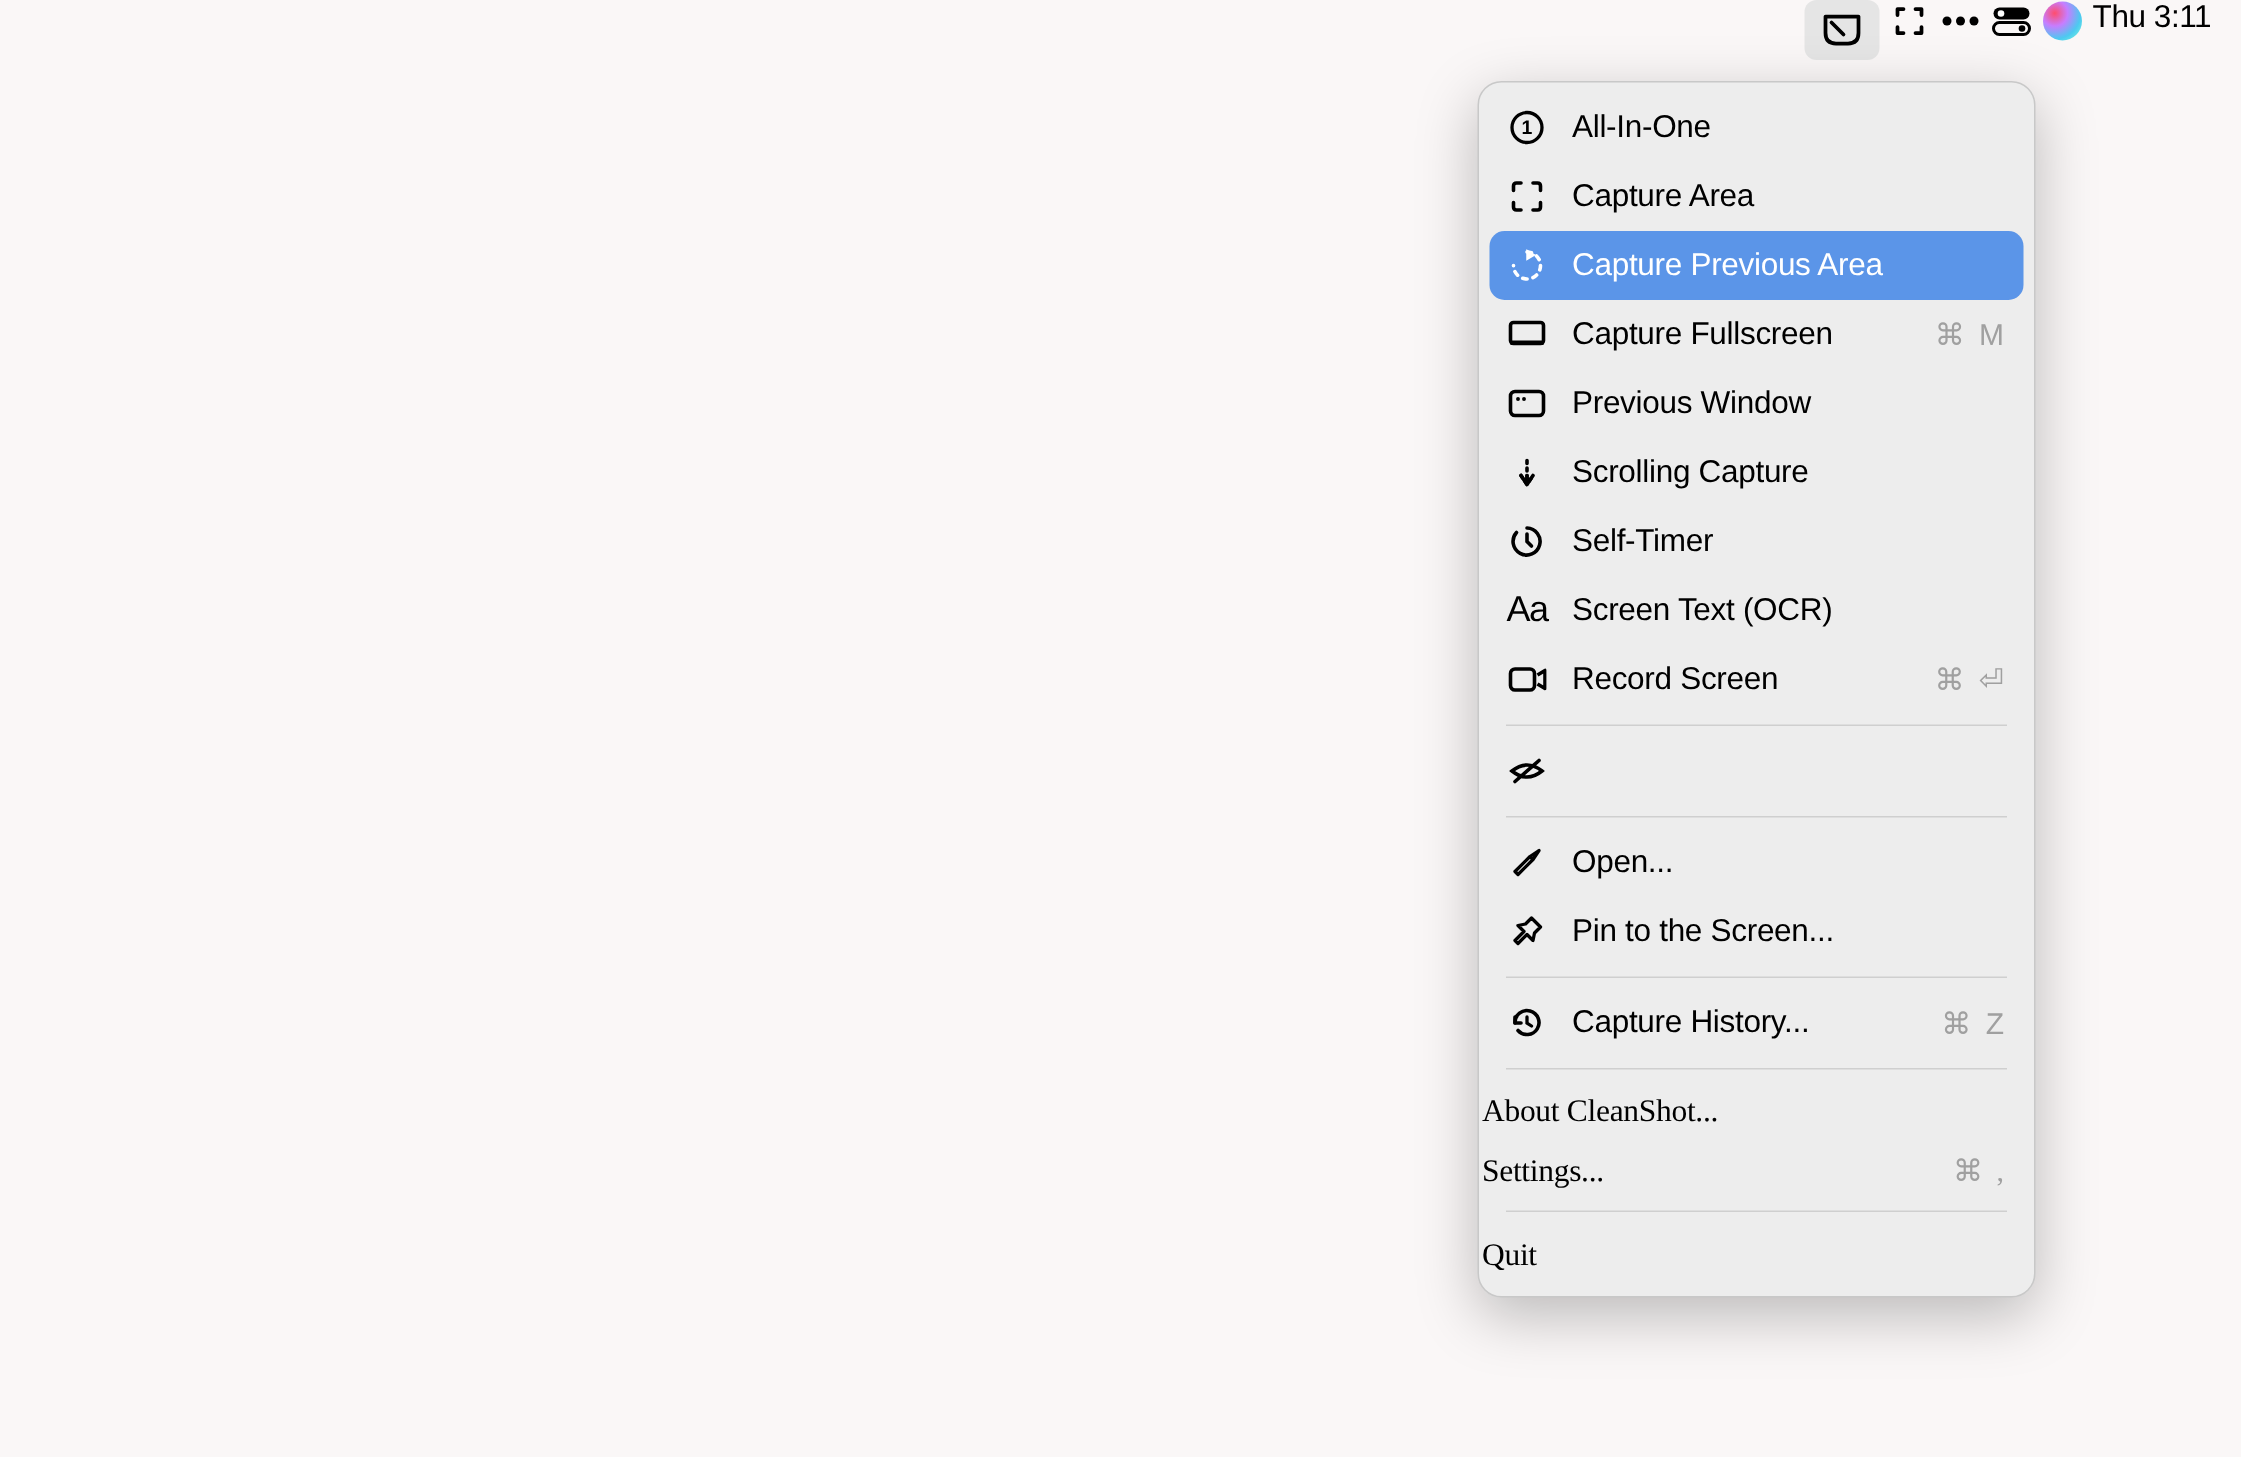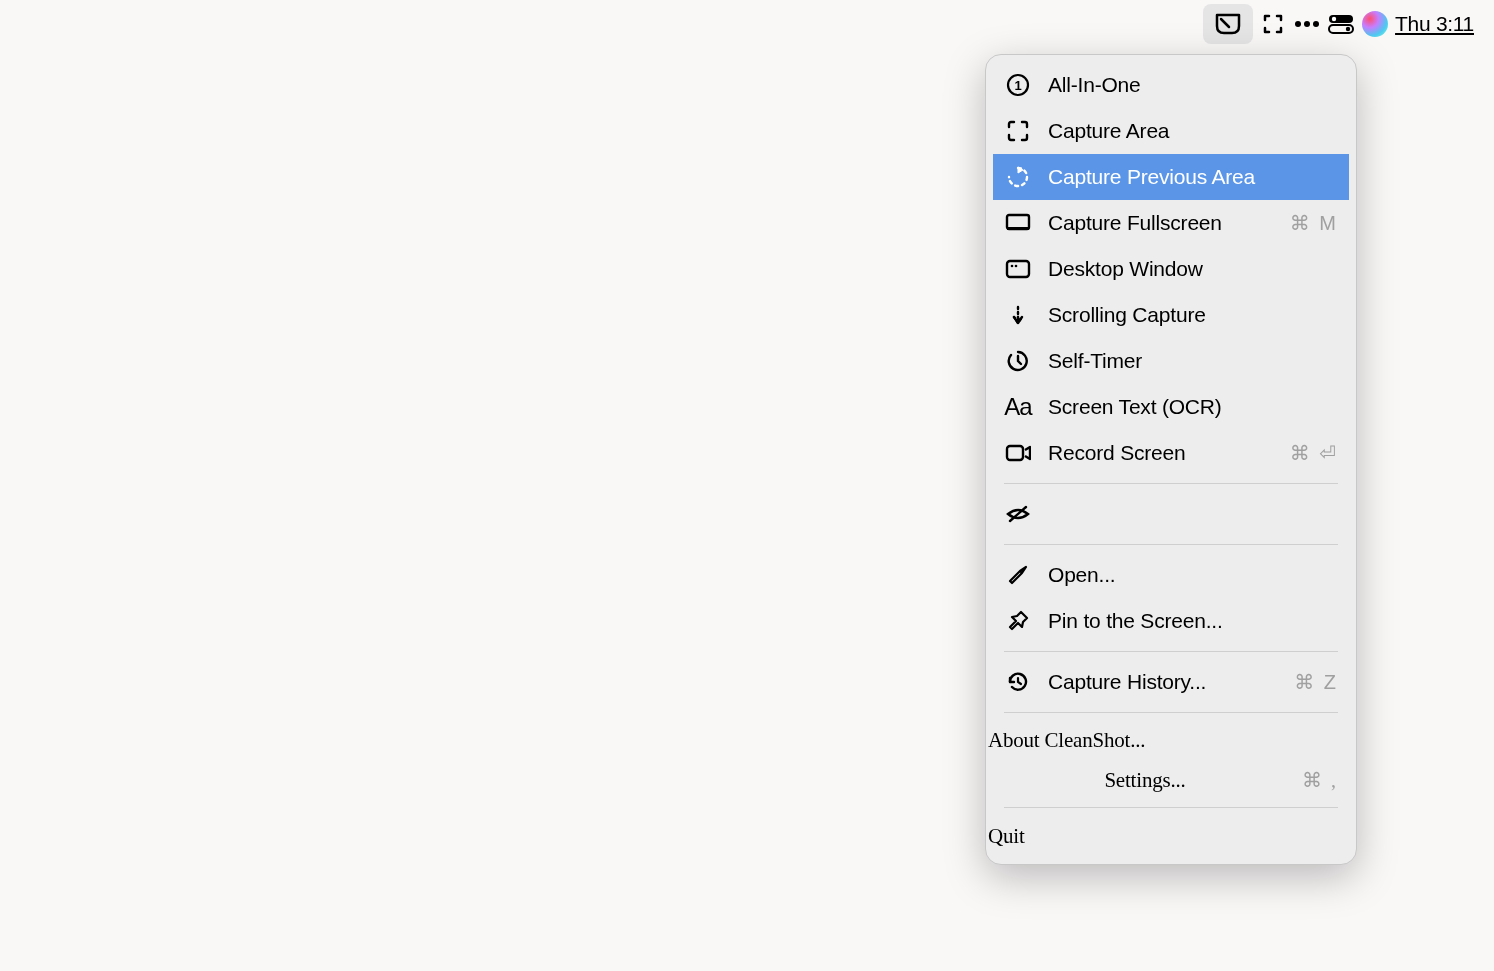--- a/index.html
+++ b/index.html
@@ -10,24 +10,23 @@
       font-family: -apple-system, BlinkMacSystemFont, "SF Pro", "Helvetica Neue", sans-serif;
       position: relative;
       overflow: hidden;
     }
     .menubar {
       position: absolute;
       top: 0;
       right: 0;
       height: 48px;
       display: flex;
-      align-items: center;
+      align-items: flex-start;
       gap: 6px;
       padding: 0 20px;
-      text-decoration: underline;
     }
     .menubar-icon {
       width: 28px;
       height: 28px;
       display: flex;
       align-items: center;
       justify-content: center;
     }
     .menubar-icon.active {
       background: #e5e5e5;
@@ -65,21 +64,21 @@
       padding: 0 18px;
       height: 46px;
       font-size: 21px;
       color: #000;
       cursor: default;
       position: relative;
     }
     .menu-item.highlighted {
       background: #5b95e8;
       color: #fff;
-      border-radius: 0;
+      border-radius: 10px;
       margin: 0 7px;
       padding: 0 11px;
     }
     .menu-item.highlighted .menu-icon svg { stroke: #fff; fill: none; }
     .menu-item.highlighted .menu-icon svg * { stroke: #fff; }
     .menu-item.no-icon { padding-left: 2px; font-family: Liberation Serif, serif; }
     .menu-icon {
       width: 28px;
       height: 28px;
       margin-right: 16px;
@@ -181,21 +180,21 @@
   </div>
 
   <div class="menu-item">
     <span class="menu-icon">
       <svg width="26" height="20" viewBox="0 0 26 20" fill="none">
           <rect x="2" y="2" width="22" height="16" rx="3" stroke="#000" stroke-width="2.4"></rect>
           <circle cx="7" cy="7" r="1.3" fill="#000"></circle>
           <circle cx="11" cy="7" r="1.3" fill="#000"></circle>
         </svg>
     </span>
-    <span class="menu-label">Desktop Window</span>
+    <span class="menu-label">Previous Window</span>
   </div>
 
   <div class="menu-item">
     <span class="menu-icon">
       <svg width="24" height="24" viewBox="0 0 24 24" fill="none">
           <path d="M12 4 V18 M8 14 L12 20 L16 14" stroke="#000" stroke-width="2.4" stroke-linecap="round" stroke-linejoin="round" stroke-dasharray="2 3"></path>
           <path d="M12 14 V20 M8 14 L12 20 L16 14" stroke="#000" stroke-width="2.4" stroke-linecap="round" stroke-linejoin="round"></path>
         </svg>
     </span>
     <span class="menu-label">Scrolling Capture</span>
@@ -274,21 +273,21 @@
     <span class="menu-label">Capture History...</span>
     <span class="menu-shortcut">⌘ Z</span>
   </div>
 
   <div class="separator"></div>
 
   <div class="menu-item no-icon" style="height:40px;">
     <span class="menu-label">About CleanShot...</span>
   </div>
 
-  <div class="menu-item no-icon" style="height:40px;text-align:center;">
+  <div class="menu-item no-icon" style="height:40px;">
     <span class="menu-label">Settings...</span>
     <span class="menu-shortcut">⌘  ,</span>
   </div>
 
   <div class="separator"></div>
 
   <div class="menu-item no-icon" style="height:42px;">
     <span class="menu-label">Quit</span>
   </div>
 

